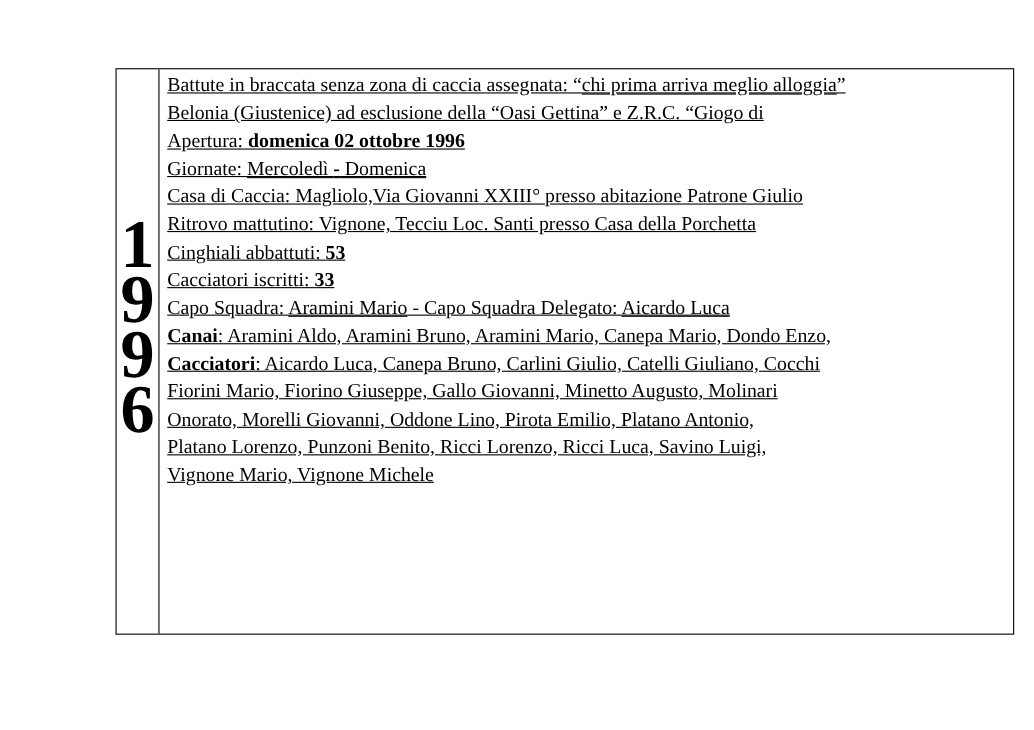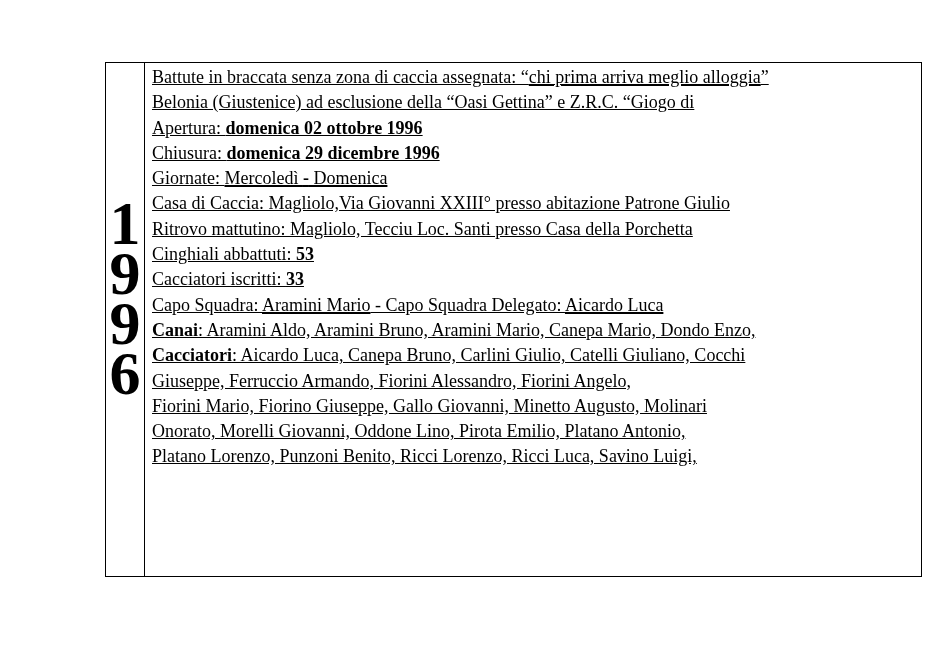--- a/index.html
+++ b/index.html
@@ -68,28 +68,27 @@
           <div>1</div>
           <div>9</div>
           <div>9</div>
           <div>6</div>
         </div>
     </div>
     <div class="content-cell">
         <div class="text-line"><span class="">Battute in braccata senza zona di caccia assegnata: “</span><span class="seg-u">chi prima arriva meglio alloggia</span><span class="">”</span></div>
         <div class="text-line"><span class="">Belonia (Giustenice) ad esclusione della “Oasi Gettina” e Z.R.C. “Giogo di</span></div>
         <div class="text-line"><span class="">Apertura: </span><span class="seg-b">domenica 02 ottobre 1996</span></div>
-        <div class="text-line"><span class="">Chiusura: </span><span class="seg-b">domenica 29 dicembre 1996</span></div>
         <div class="text-line"><span class="">Giornate: </span><span class="seg-u">Mercoledì </span><span class="seg-b seg-u">-</span><span class="seg-u"> Domenica</span></div>
         <div class="text-line"><span class="">Casa di Caccia: Magliolo,Via Giovanni XXIII° presso abitazione Patrone Giulio</span></div>
-        <div class="text-line"><span class="">Ritrovo mattutino: Magliolo, Tecciu Loc. Santi presso Casa della Porchetta</span></div>
+        <div class="text-line"><span class="">Ritrovo mattutino: Vignone, Tecciu Loc. Santi presso Casa della Porchetta</span></div>
         <div class="text-line"><span class="">Cinghiali abbattuti: </span><span class="seg-b">53</span></div>
         <div class="text-line"><span class="">Cacciatori iscritti: </span><span class="seg-b">33</span></div>
         <div class="text-line"><span class="">Capo Squadra: </span><span class="seg-u">Aramini Mario</span><span class=""> - Capo Squadra Delegato: </span><span class="seg-u">Aicardo Luca</span></div>
         <div class="text-line"><span class="seg-b">Canai</span><span class="">: Aramini Aldo, Aramini Bruno, Aramini Mario, Canepa Mario, Dondo Enzo,</span></div>
         <div class="text-line"><span class="seg-b">Cacciatori</span><span class="">: Aicardo Luca, Canepa Bruno, Carlini Giulio, Catelli Giuliano, Cocchi</span></div>
-        <div class="text-line"><span class="">Giuseppe, Ferruccio Armando, Fiorini Alessandro, Fiorini Angelo,</span></div>
         <div class="text-line"><span class="">Fiorini Mario, Fiorino Giuseppe, Gallo Giovanni, Minetto Augusto, Molinari</span></div>
         <div class="text-line"><span class="">Onorato, Morelli Giovanni, Oddone Lino, Pirota Emilio, Platano Antonio,</span></div>
         <div class="text-line"><span class="">Platano Lorenzo, Punzoni Benito, Ricci Lorenzo, Ricci Luca, Savino Luigi,</span></div>
+        <div class="text-line"><span class="">Vignone Mario, Vignone Michele</span></div>
       </div>
   </div>
 </div>
 
 </body></html>

